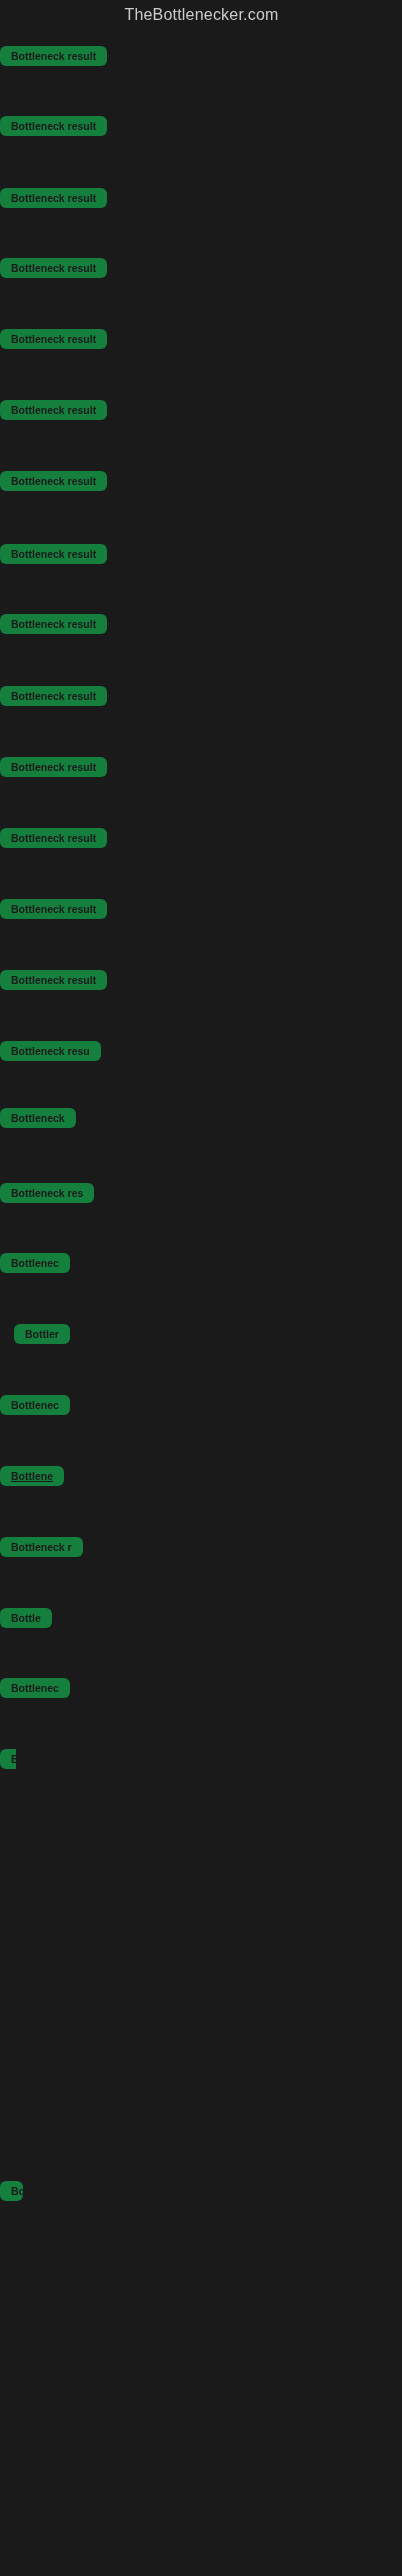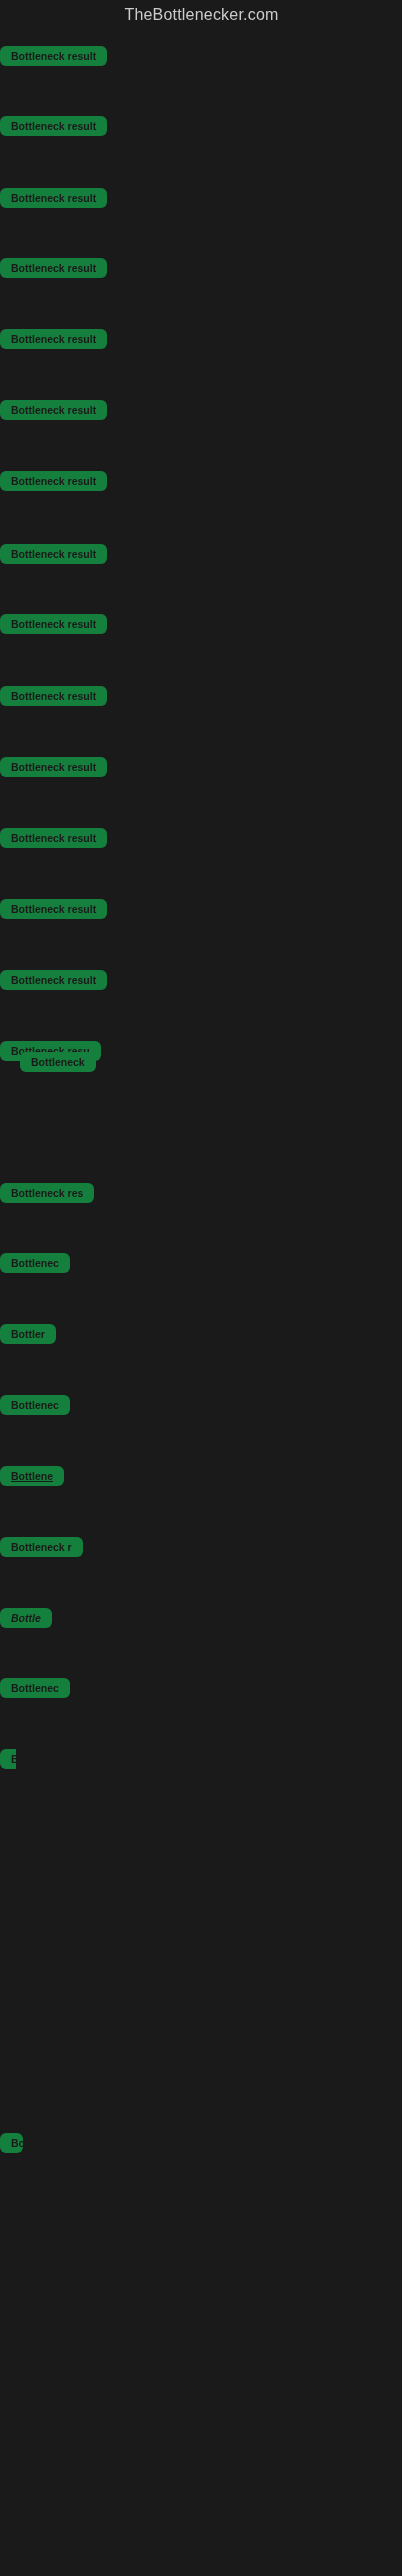--- a/index.html
+++ b/index.html
@@ -85,46 +85,46 @@
   </div>
 <div class="row" style="top: 899px; left: 0px; max-width: 137px; overflow: hidden;">
     <span class="bottleneck-label" style="max-width: 137px;">Bottleneck result</span>
   </div>
 <div class="row" style="top: 970px; left: 0px; max-width: 133px; overflow: hidden;">
     <span class="bottleneck-label" style="max-width: 133px;">Bottleneck result</span>
   </div>
 <div class="row" style="top: 1041px; left: 0px; max-width: 125px; overflow: hidden;">
     <span class="bottleneck-label" style="max-width: 125px;">Bottleneck resu</span>
   </div>
-<div class="row" style="top: 1052px; left: 0px; max-width: 81px; overflow: hidden; margin-left: 20px;">
+<div class="row" style="top: 1108px; left: 0px; max-width: 81px; overflow: hidden;">
     <span class="bottleneck-label" style="max-width: 81px;">Bottleneck</span>
   </div>
 <div class="row" style="top: 1183px; left: 0px; max-width: 105px; overflow: hidden; text-align: right;">
     <span class="bottleneck-label" style="max-width: 105px;">Bottleneck res</span>
   </div>
 <div class="row" style="top: 1253px; left: 0px; max-width: 72px; overflow: hidden;">
     <span class="bottleneck-label" style="max-width: 72px;">Bottlenec</span>
   </div>
-<div class="row" style="top: 1324px; left: 0px; max-width: 56px; overflow: hidden;">
+<div class="row" style="top: 1324px; left: 14px; max-width: 56px; overflow: hidden;">
     <span class="bottleneck-label" style="max-width: 56px;">Bottler</span>
   </div>
 <div class="row" style="top: 1395px; left: 0px; max-width: 72px; overflow: hidden;">
     <span class="bottleneck-label" style="max-width: 72px;">Bottlenec</span>
   </div>
 <div class="row" style="top: 1466px; left: 0px; max-width: 64px; overflow: hidden;">
     <span class="bottleneck-label" style="max-width: 64px; text-decoration: underline;">Bottlene</span>
   </div>
 <div class="row" style="top: 1537px; left: 0px; max-width: 89px; overflow: hidden;">
     <span class="bottleneck-label" style="max-width: 89px; text-align: right;">Bottleneck r</span>
   </div>
 <div class="row" style="top: 1608px; left: 0px; max-width: 52px; overflow: hidden;">
-    <span class="bottleneck-label" style="max-width: 52px; font-style: italic;">Bottle</span>
+    <span class="bottleneck-label" style="max-width: 52px;">Bottle</span>
   </div>
 <div class="row" style="top: 1678px; left: 0px; max-width: 71px; overflow: hidden;">
     <span class="bottleneck-label" style="max-width: 71px;">Bottlenec</span>
   </div>
 <div class="row" style="top: 1749px; left: 0px; max-width: 16px; overflow: hidden;">
     <span class="bottleneck-label" style="max-width: 16px;">B</span>
   </div>
 <div class="row" style="top: 2133px; left: 0px; max-width: 22.5px; overflow: hidden;">
-    <span class="bottleneck-label" style="max-width: 22.5px;">Bo</span>
+    <span class="bottleneck-label" style="max-width: 22.5px; margin-top: 48px;">Bo</span>
   </div>
 
 
 </body></html>

